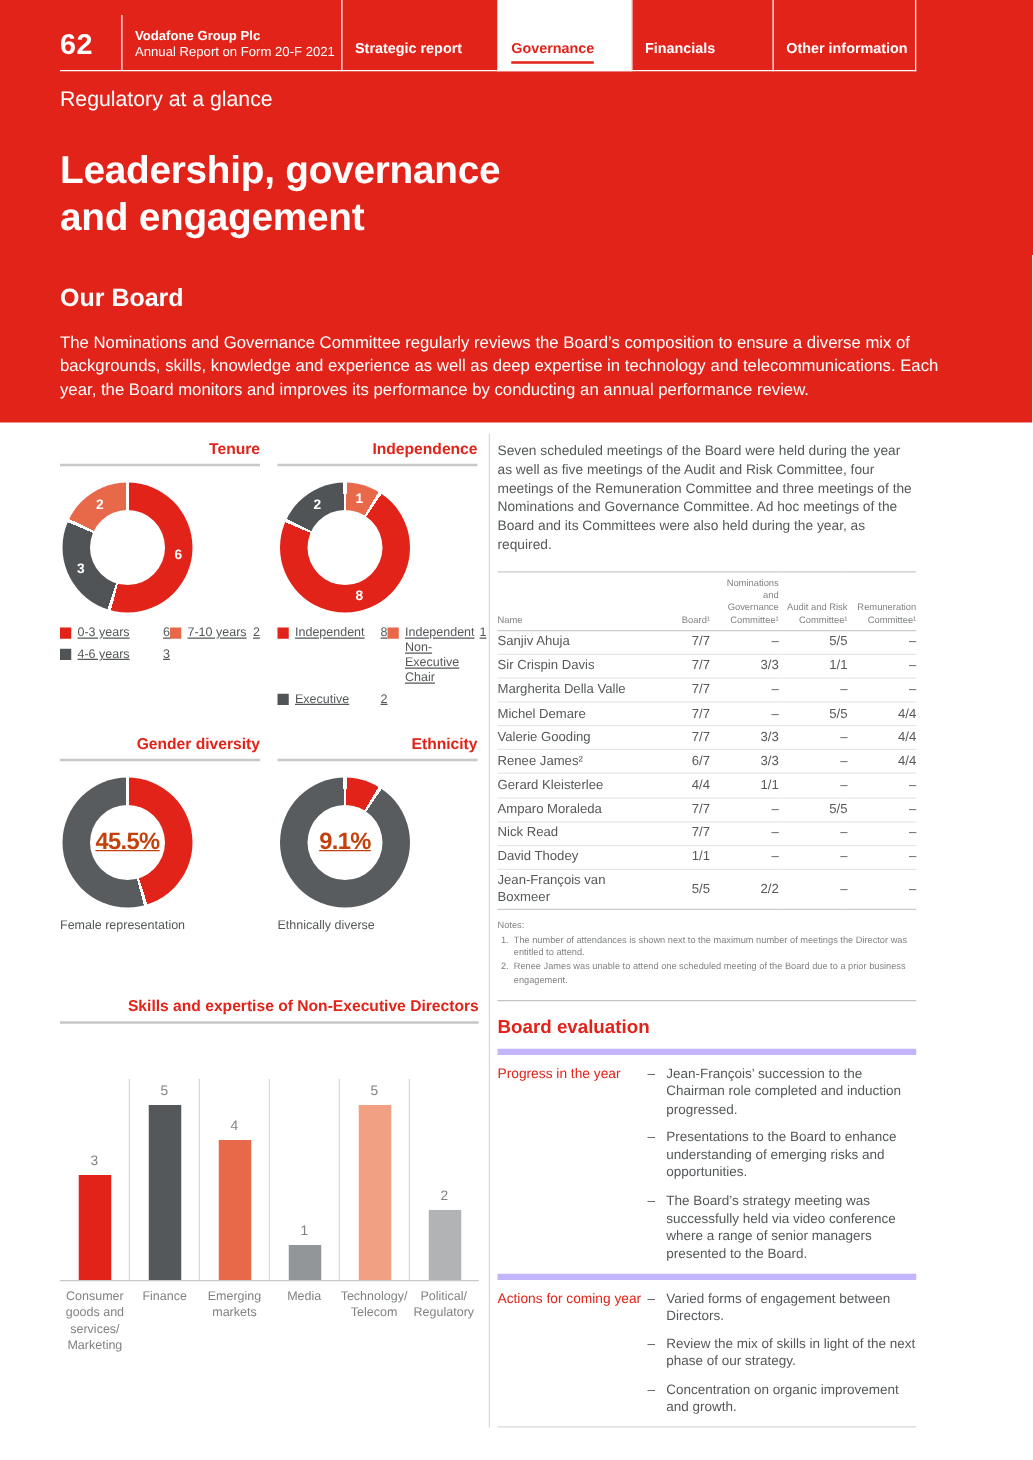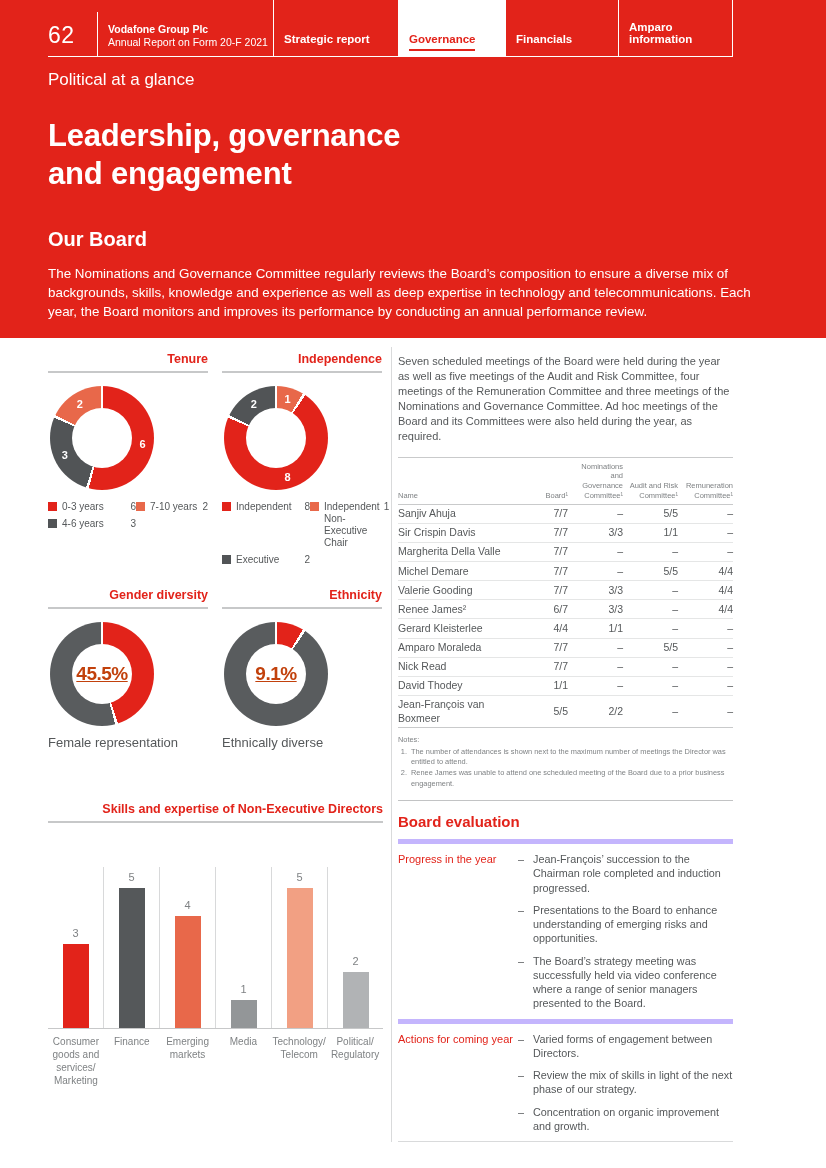--- a/index.html
+++ b/index.html
@@ -4,21 +4,21 @@
 <style>
   * { margin:0; padding:0; box-sizing:border-box; }
   html,body { background:#fff; }
   body { font-family:"Liberation Sans","DejaVu Sans",sans-serif; }
   .page { position:relative; width:826px; height:1168px; background:#fff; overflow:hidden; margin:0 auto; }
 
   
   .masthead { background:#e2231a; color:#fff; height:338px; }
   .topbar { position:relative; height:57px; }
   .topbar-rule { position:absolute; left:48px; width:685px; bottom:0; height:1px; background:#fff; }
-  .pagenum { position:absolute; left:48px; top:22px; font-size:23px; font-weight:400; letter-spacing:.5px; }
+  .pagenum { position:absolute; left:48px; top:22px; font-size:23px; font-weight:700; letter-spacing:.5px; }
   .vsep { position:absolute; left:97px; top:12px; bottom:1px; width:1px; background:#fff; }
   .pub { position:absolute; left:108px; top:23px; line-height:1.25; }
   .pub-name { font-size:10.5px; font-weight:700; }
   .pub-report { font-size:10.5px; font-weight:400; }
   .tabs { position:absolute; left:273px; top:0; bottom:0; display:flex; }
   .tab { border-left:1px solid #fff; display:flex; align-items:flex-end; padding:0 0 12px 10px; font-size:11.5px; font-weight:700; cursor:pointer; }
   .tab:last-child { border-right:1px solid #fff; }
   .tab.active { background:#fff; color:#e2231a; }
   .tab.active .tab-label { border-bottom:2px solid #e2231a; padding-bottom:4px; margin-bottom:-6px;text-align:right; }
   .kicker { margin:13px 48px 0; font-size:17px; font-weight:400; }
@@ -36,26 +36,26 @@
   
   .chart-row { display:flex; gap:14px; }
   .chart-row + .chart-row { margin-top:17px; }
   .chart-block { width:160px; }
   .chart-title { color:#e2231a; font-size:12.5px; font-weight:700; padding-top:5px;text-align:right; }
   .chart-rule { height:2px; background:#c7c8c9; margin-top:5px; }
   .donut { position:relative; width:104px; height:104px; border-radius:50%; margin:13px 0 0 2px; }
   .hole { position:absolute; left:50%; top:50%; width:60px; height:60px; transform:translate(-50%,-50%); background:#fff; border-radius:50%; display:flex; align-items:center; justify-content:center; }
   .center-label { color:#c2410c; font-size:19px; font-weight:700; letter-spacing:-.5px;text-decoration:underline; }
   .seg-val { position:absolute; transform:translate(-50%,-50%); color:#fff; font-size:11px; font-weight:700; }
-  .legend { display:grid; grid-template-columns:88px 72px; row-gap:5px; margin-top:11px; font-size:10px; color:#55585a; }
+  .legend { display:grid; grid-template-columns:88px 72px; row-gap:5px; margin-top:11px; font-size:10px; color:#55585a;text-decoration:underline; }
   .lg-item { display:flex; align-items:flex-start; line-height:1.2; }
   .sw { width:9px; height:9px; flex:0 0 9px; margin:1px 5px 0 0; }
   .lg-label { flex:1; }
   .lg-val { margin-left:4px; }
-  .chart-caption { margin-top:9px; font-size:13px; color:#55585a; }
+  .chart-caption { margin-top:9px; font-size:10px; color:#55585a; }
 
   
   .skills { margin-top:47px; width:335px; }
   .skills-bars { display:flex; height:162px; border-bottom:1px solid #c7c8c9; margin-top:44px; }
   .bar-col { flex:1; position:relative; display:flex; align-items:flex-end; justify-content:center; }
   .bar-col + .bar-col { border-left:1px solid #d8d9da; }
   .bar { width:26px; }
   .bar-val { position:absolute; left:50%; transform:translateX(-50%); font-size:11px; color:#7f8284; }
   .bar-cats { display:flex; margin-top:6px; }
   .bar-cat { flex:1; text-align:center; font-size:10px; line-height:1.3; color:#7f8284; white-space:pre-line; }
@@ -100,26 +100,26 @@
         <div class="tab" style="width:125px">
             <span class="tab-label">Strategic report</span>
           </div>
         <div class="tab active" style="width:107px">
             <span class="tab-label">Governance</span>
           </div>
         <div class="tab" style="width:113px">
             <span class="tab-label">Financials</span>
           </div>
         <div class="tab" style="width:115px">
-            <span class="tab-label">Amparo information</span>
+            <span class="tab-label">Other information</span>
           </div>
       </nav>
       <div class="topbar-rule"></div>
     </div>
-    <div class="kicker">Political at a glance</div>
+    <div class="kicker">Regulatory at a glance</div>
     <h1 class="main-title">
       <span>Leadership, governance</span>
       <span>and engagement</span>
     </h1>
     <h2 class="board-heading">Our Board</h2>
     <p class="intro">The Nominations and Governance Committee regularly reviews the Board’s composition to ensure a diverse mix of backgrounds, skills, knowledge and experience as well as deep expertise in technology and telecommunications. Each year, the Board monitors and improves its performance by conducting an annual performance review.</p>
   </header>
 
   <div class="main">
 

